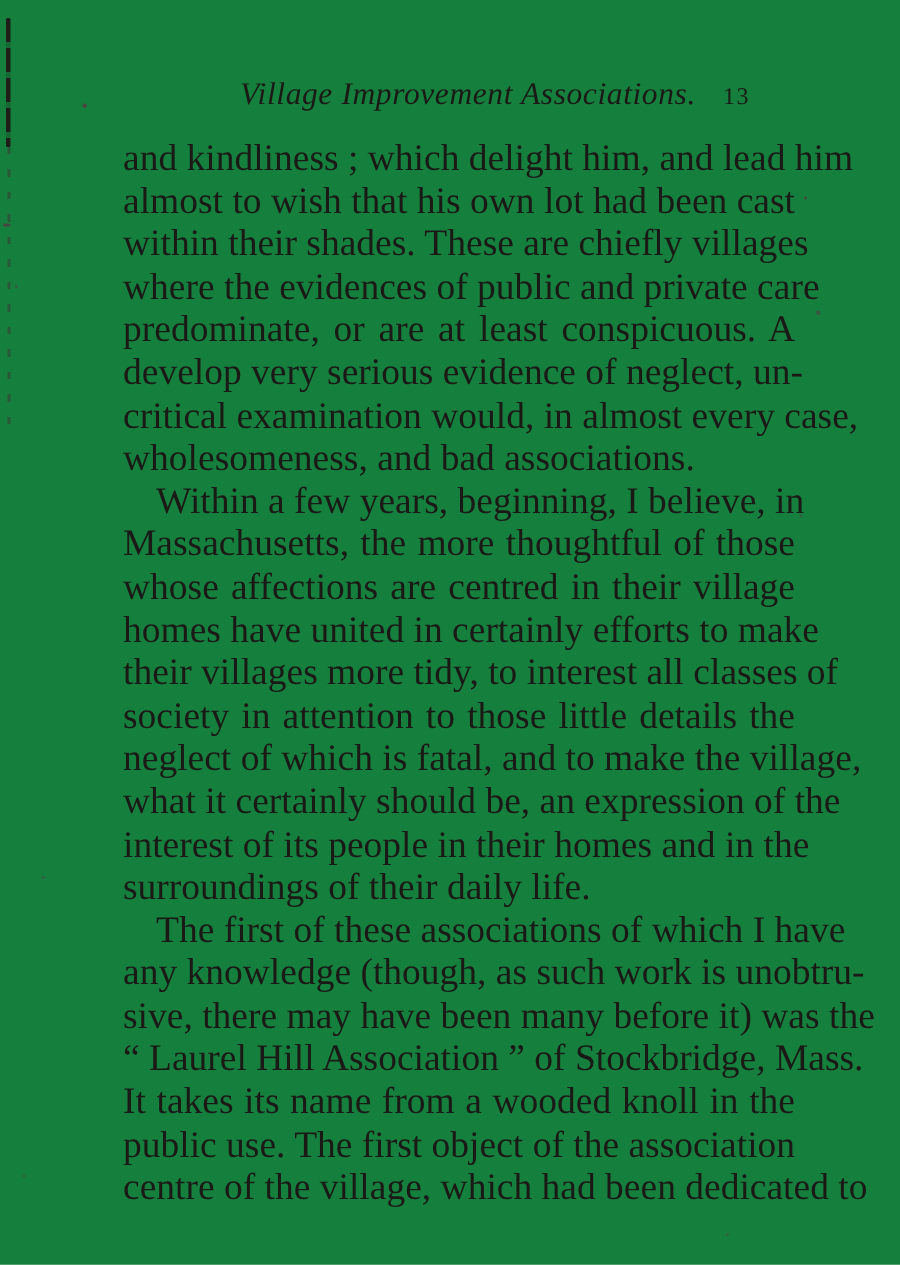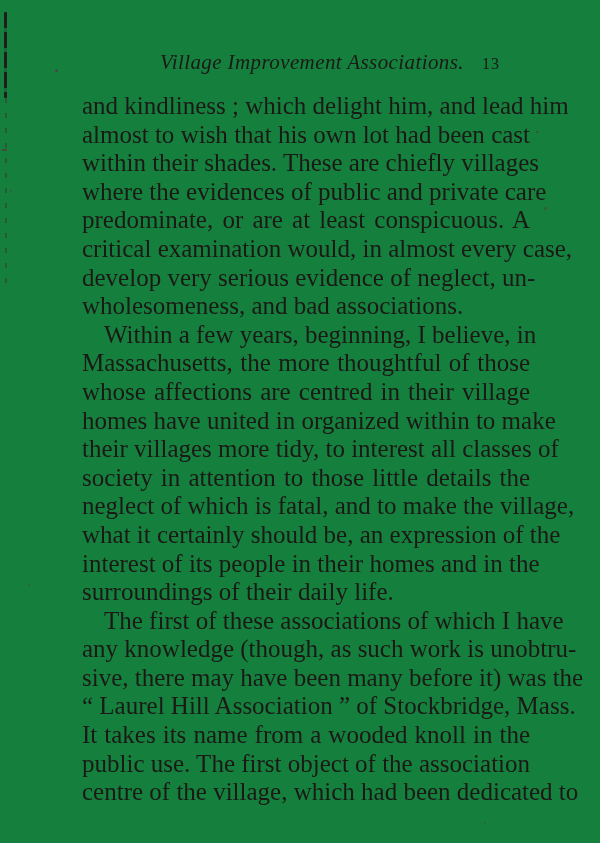--- a/index.html
+++ b/index.html
@@ -109,27 +109,27 @@
     <span class="head-title">Village Improvement Associations.</span>
     <span class="page-num">13</span>
   </div>
 
   <div class="text-block">
     <div class="line">and kindliness ; which delight him, and lead him</div>
     <div class="line">almost to wish that his own lot had been cast</div>
     <div class="line">within their shades.  These are chiefly villages</div>
     <div class="line">where the evidences of public and private care</div>
     <div class="line">predominate, or are at least conspicuous.  A</div>
+    <div class="line">develop very serious evidence of neglect, un-</div>
     <div class="line">critical examination would, in almost every case,</div>
-    <div class="line">develop very serious evidence of neglect, un-</div>
     <div class="line end">wholesomeness, and bad associations.</div>
     <div class="line indent">Within a few years, beginning, I believe, in</div>
     <div class="line">Massachusetts, the more thoughtful of those</div>
     <div class="line">whose affections are centred in their village</div>
-    <div class="line">homes have united in organized within to make</div>
+    <div class="line">homes have united in certainly efforts to make</div>
     <div class="line">their villages more tidy, to interest all classes of</div>
     <div class="line">society in attention to those little details the</div>
     <div class="line">neglect of which is fatal, and to make the village,</div>
     <div class="line">what it certainly should be, an expression of the</div>
     <div class="line">interest of its people in their homes and in the</div>
     <div class="line end">surroundings of their daily life.</div>
     <div class="line indent">The first of these associations of which I have</div>
     <div class="line">any knowledge (though, as such work is unobtru-</div>
     <div class="line">sive, there may have been many before it) was the</div>
     <div class="line">“ Laurel Hill Association ” of Stockbridge, Mass.</div>

